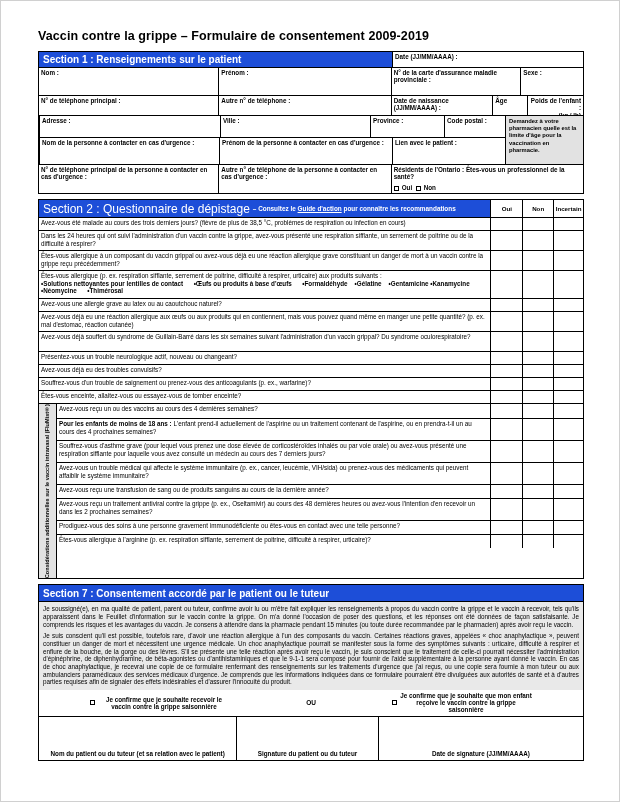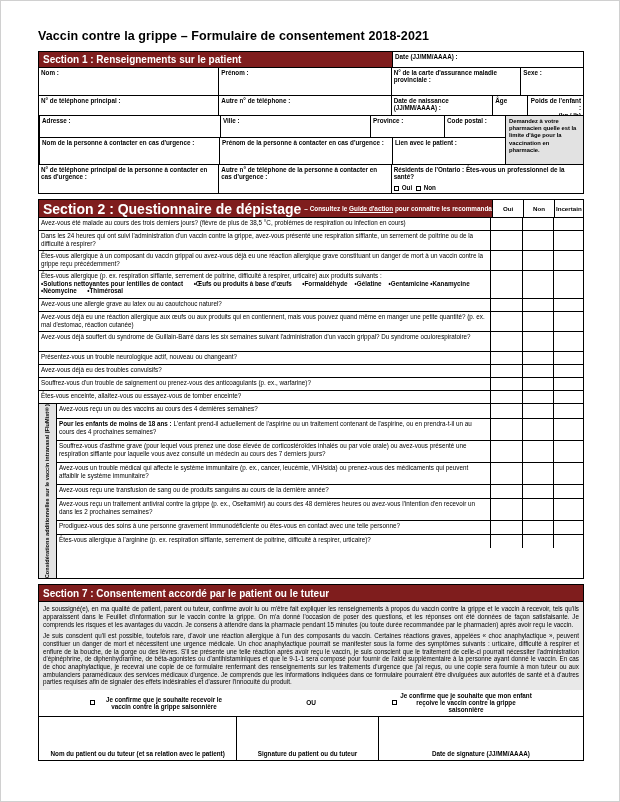--- a/index.html
+++ b/index.html
@@ -16,33 +16,33 @@
   .doc { position: absolute; left: 37px; top: 28px; width: 546px; }
   .title { font-size: 12.5px; font-weight: bold; letter-spacing: .1px; margin-bottom: 8px; }
 
   .tbl { border: 1.5px solid #000; }
   .row { display: flex; }
   .row + .row, .bt { border-top: 1px solid #000; }
   .cell { border-left: 1px solid #000; padding: 1px 2px; font-size: 6.3px; line-height: 1.18; }
   .row > .cell:first-child, .row > .first { border-left: none; }
   .lbl { font-weight: bold; font-size: 6.3px; }
 
-  .sec-hdr { background: #7f1d1d; color: #fff; font-weight: bold; font-size: 10px; padding: 2px 4px; display:flex; align-items:center; }
+  .sec-hdr { background: #1d4ed8; color: #fff; font-weight: bold; font-size: 10px; padding: 2px 4px; display:flex; align-items:center; }
   .s1hdr-row { height: 15px; }
   .s1hdr { flex: 0 0 353px; }
   .datecell { flex: 1; display:flex; align-items:flex-start; }
 
   .note {
     background: #e2e2e2; font-size: 5.8px; font-weight: bold; line-height: 1.25; padding: 2px 3px;
   }
   .right2 { text-align: right; }
 
   
   .s2hdr { height: 17px; padding: 1px 4px; }
-  .s2hdr .big { font-size: 14px; font-weight: bold; white-space: nowrap; }
+  .s2hdr .big { font-size: 12px; font-weight: normal; white-space: nowrap; }
   .s2hdr .small { font-size: 6.4px; font-weight: bold; margin-left: 3px; white-space: nowrap; }
   .s2hdr .link { text-decoration: underline; }
   .colcell { width: 32px; background:#fff; color:#000; display:flex; align-items:center; justify-content:center; font-size: 6.2px; font-weight: bold; border-left:1px solid #000; height:100%; }
   .c2 { width: 31px; } .c3 { width: 30px; }
   .qrow { display: flex; }
   .qrow + .qrow { border-top: 1px solid #000; }
   .qcell { width: 453px; padding: 1px 2px; font-size: 6.3px; line-height: 1.2; }
   .acell { width: 32px; border-left: 1px solid #000; }
   .acell.c2 { width: 31px; } .acell.c3 { width: 30px; }
   .qb { font-weight: bold; white-space: pre-wrap; }
@@ -66,21 +66,21 @@
   .sigcell { display: flex; align-items: flex-end; justify-content: center; text-align: center; padding-bottom: 2px; }
   .w1 { width: 198px; } .w2 { width: 142px; } .w3 { width: 206px; }
   .ont-cbs { margin-top: 3px; font-size: 6.3px; font-weight: bold; }
 </style>
 </head>
 <body>
 
 <div class="page">
   <div class="doc">
 
-    <div class="title">Vaccin contre la grippe – Formulaire de consentement 2018-2021</div>
+    <div class="title">Vaccin contre la grippe – Formulaire de consentement 2009-2019</div>
 
     <div class="tbl">
       <div class="row s1hdr-row">
         <div class="sec-hdr s1hdr first">Section 1 : Renseignements sur le patient</div>
         <div class="cell datecell">
             <span class="lbl">Date (JJ/MM/AAAA) :</span>
           </div>
       </div>
       <div class="row" style="height:28px">
         <div class="cell" style="width:180px"><span class="lbl">Nom :</span></div>

